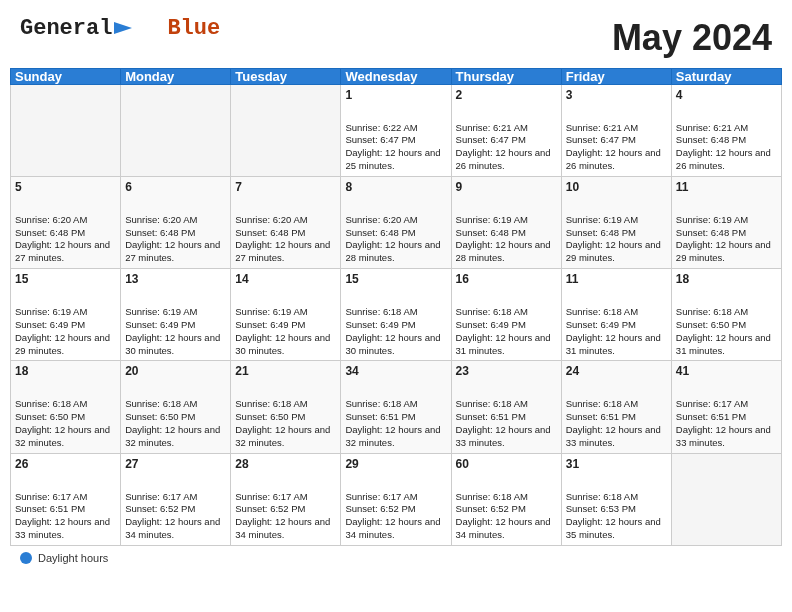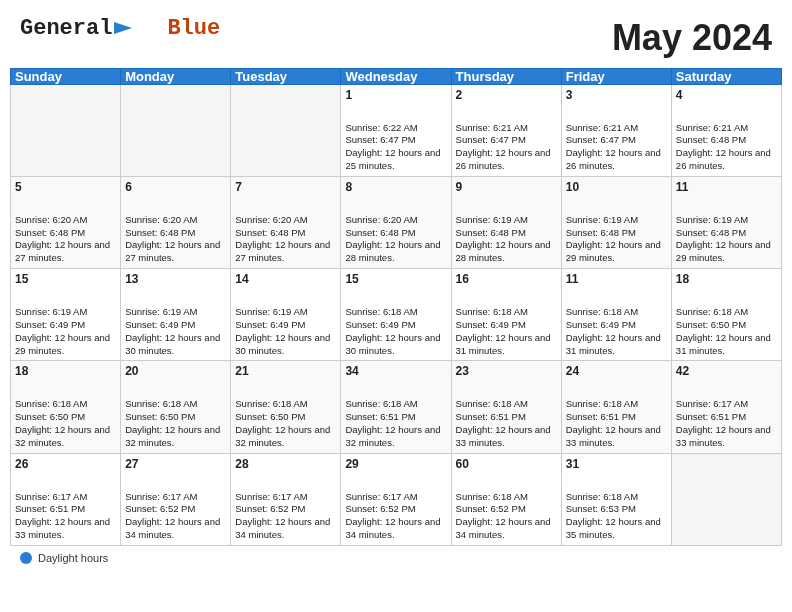--- a/index.html
+++ b/index.html
@@ -251,21 +251,21 @@
           </td>
           <td>
             <span class="day-number">23</span>
             <div class="day-info">Sunrise: 6:18 AM<br>Sunset: 6:51 PM<br>Daylight: 12 hours and 33 minutes.</div>
           </td>
           <td>
             <span class="day-number">24</span>
             <div class="day-info">Sunrise: 6:18 AM<br>Sunset: 6:51 PM<br>Daylight: 12 hours and 33 minutes.</div>
           </td>
           <td>
-            <span class="day-number">42</span>
+            <span class="day-number">41</span>
             <div class="day-info">Sunrise: 6:17 AM<br>Sunset: 6:51 PM<br>Daylight: 12 hours and 33 minutes.</div>
           </td>
         </tr>
         <tr>
           <td>
             <span class="day-number">26</span>
             <div class="day-info">Sunrise: 6:17 AM<br>Sunset: 6:51 PM<br>Daylight: 12 hours and 33 minutes.</div>
           </td>
           <td>
             <span class="day-number">27</span>

